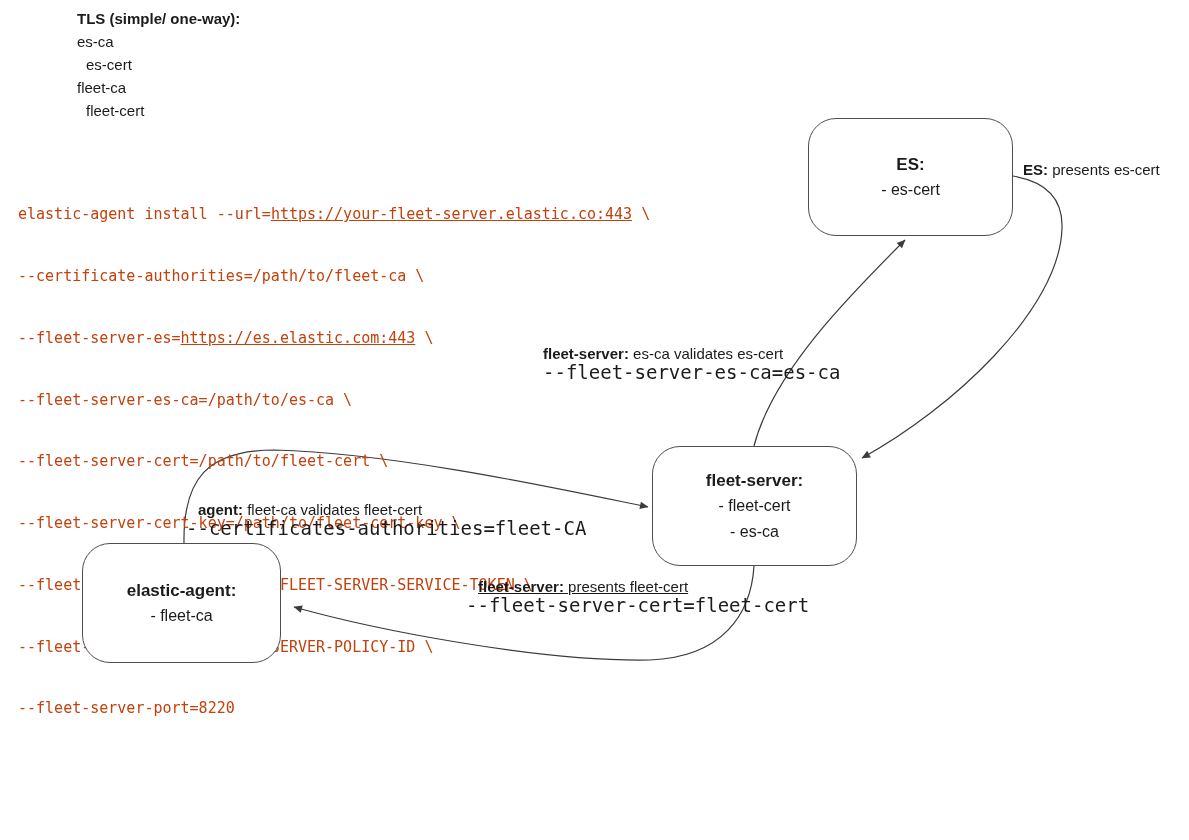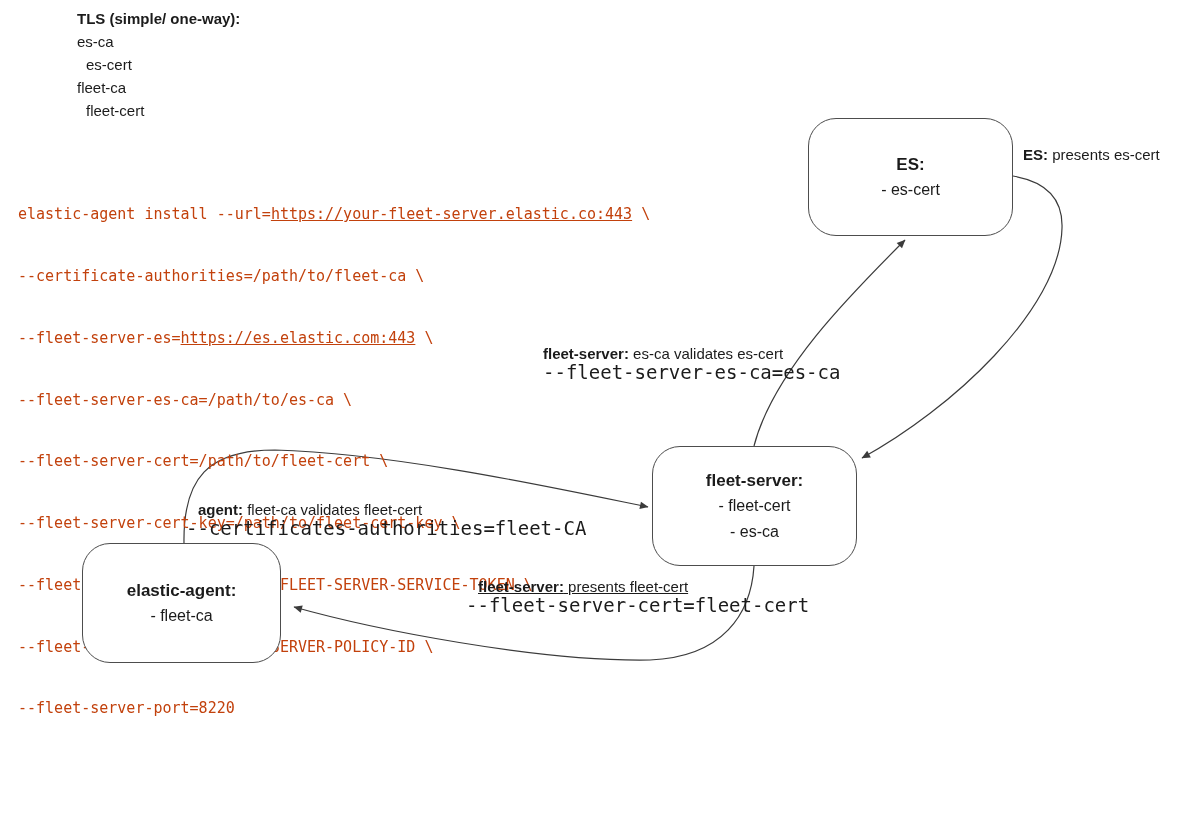--- a/index.html
+++ b/index.html
@@ -33,21 +33,21 @@
   }
   .node-title { font-weight:bold; font-size:17px; }
   #node-es    { left:808px; top:118px; width:205px; height:118px; }
   #node-fleet { left:652px; top:446px; width:205px; height:120px; }
   #node-agent { left:82px;  top:543px; width:199px; height:120px; }
 
   
   .label { position:absolute; z-index:2; font-size:15px; line-height:19px; white-space:nowrap; }
   .label .b { font-weight:bold; }
   .mono { font-family:"DejaVu Sans Mono", monospace; font-size:19px; }
-  #label-es-presents     { left:1023px; top:145px; }
+  #label-es-presents     { left:1023px; top:160px; }
   #label-fleet-validates { left:543px;  top:344px; }
   #label-agent-validates { left:186px;  top:500px; }
   #label-agent-validates .l1 { padding-left:12px; }
   #label-fleet-presents  { left:466px;  top:577px; }
   #label-fleet-presents .l1 { padding-left:12px;text-decoration:underline; }
 </style>
 </head>
 <body>
 
 <div class="canvas">

